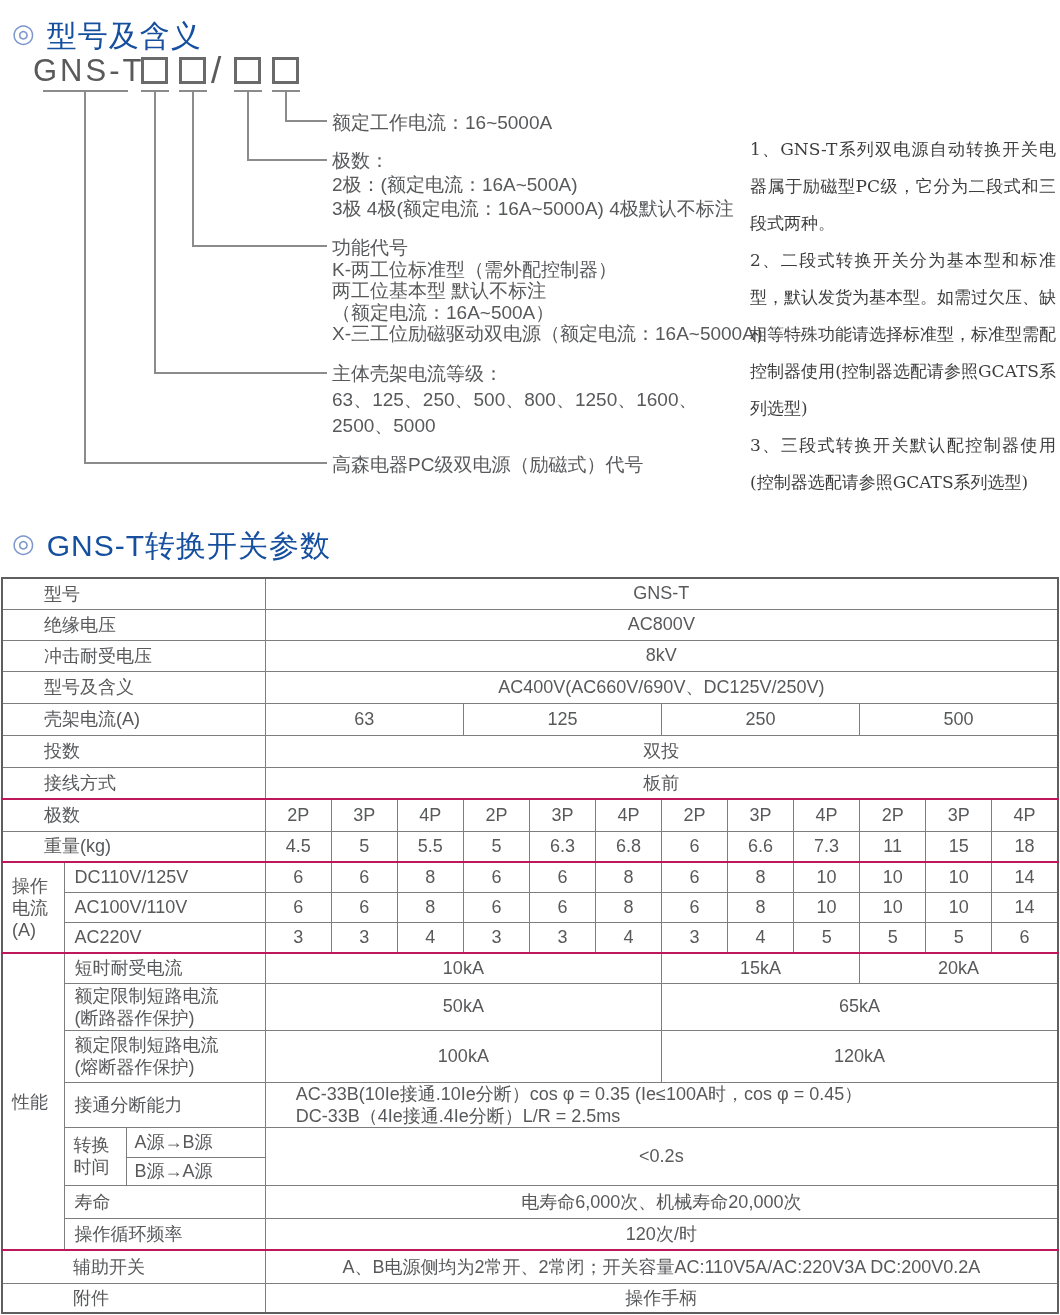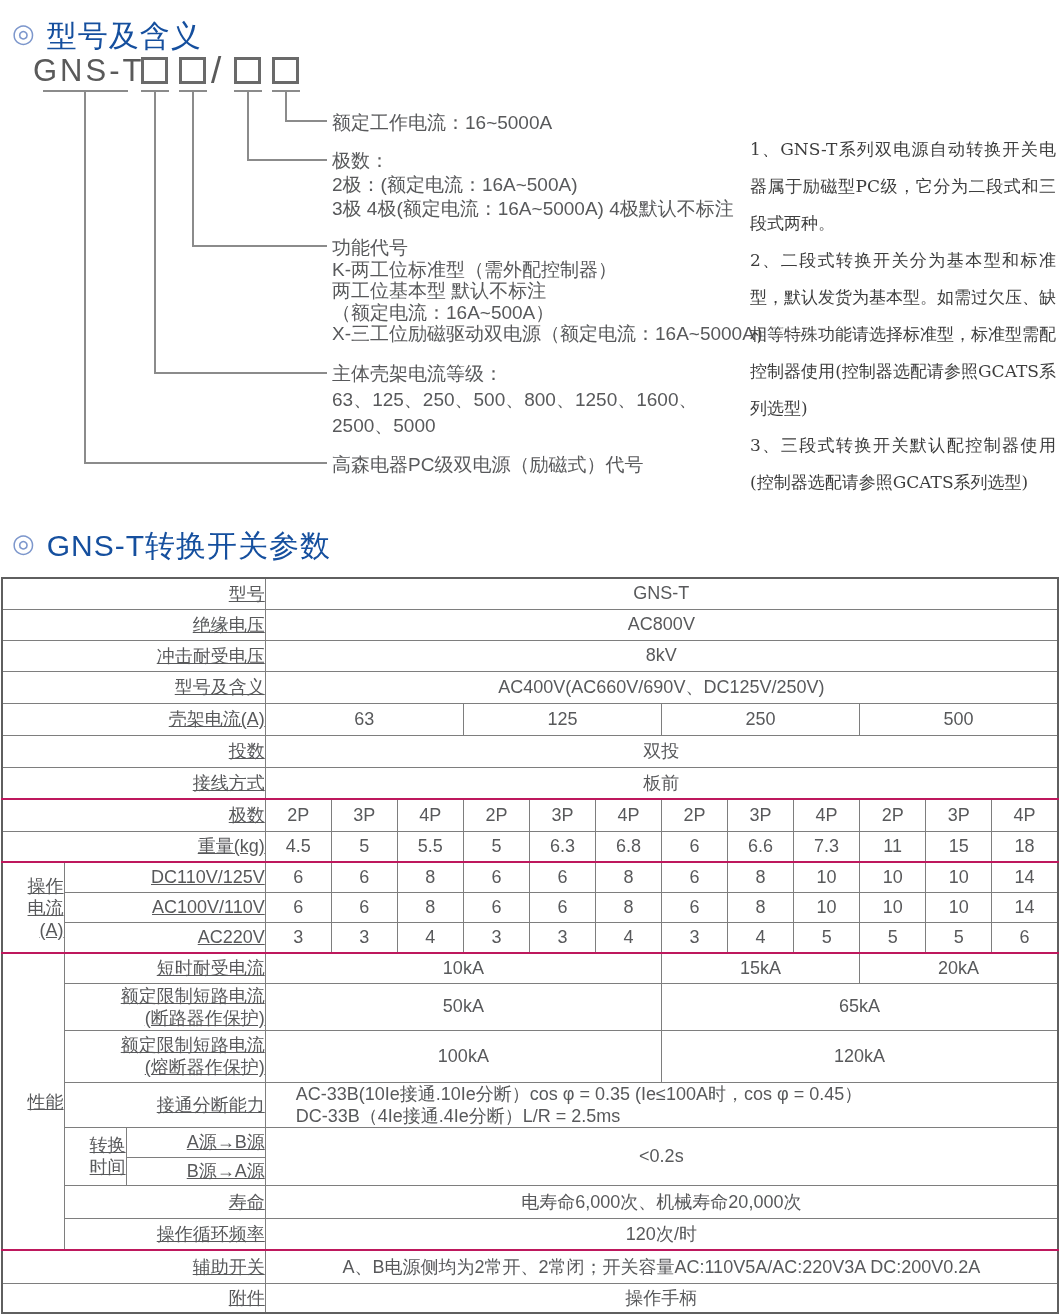--- a/index.html
+++ b/index.html
@@ -62,26 +62,26 @@
   table#params {
     position:absolute; left:1px; top:577px; width:1058px;
     border-collapse:collapse; table-layout:fixed;
     border:2px solid #5f5f5f;
   }
   #params td {
     border:1px solid #7e7e7e; font-size:18px; color:#58595b;
     text-align:center; vertical-align:middle; overflow:hidden;
   }
   #params tr.thick td { border-top:2px solid #be185d; }
-  #params td.lbl  { text-align:right;text-decoration:underline; }
+  #params td.lbl  { text-align:left; }
   #params td.main { padding-left:41px; }
   #params td.sub  { padding-left:10px; white-space:pre-line; line-height:22px; }
   #params td.subfull { padding-left:70px; }
   #params td.grp  { padding-left:9px; white-space:pre-line; line-height:22px; }
-  #params td.sub3 { }
+  #params td.sub3 { padding-left:8px; }
   #params td.vleft { text-align:left; padding-left:30px; white-space:pre-line; line-height:22px; }
   tr.h31{height:31px;} tr.h32{height:32px;} tr.h30{height:30px;}
   tr.h47{height:47px;} tr.h52{height:52px;} tr.h45{height:45px;}
   tr.h28{height:28px;} tr.h33{height:33px;padding-left:44px;}
 </style>
 </head>
 <body>
 
 <div class="sec-title" id="title1">
   <span class="bullet">◎</span>

